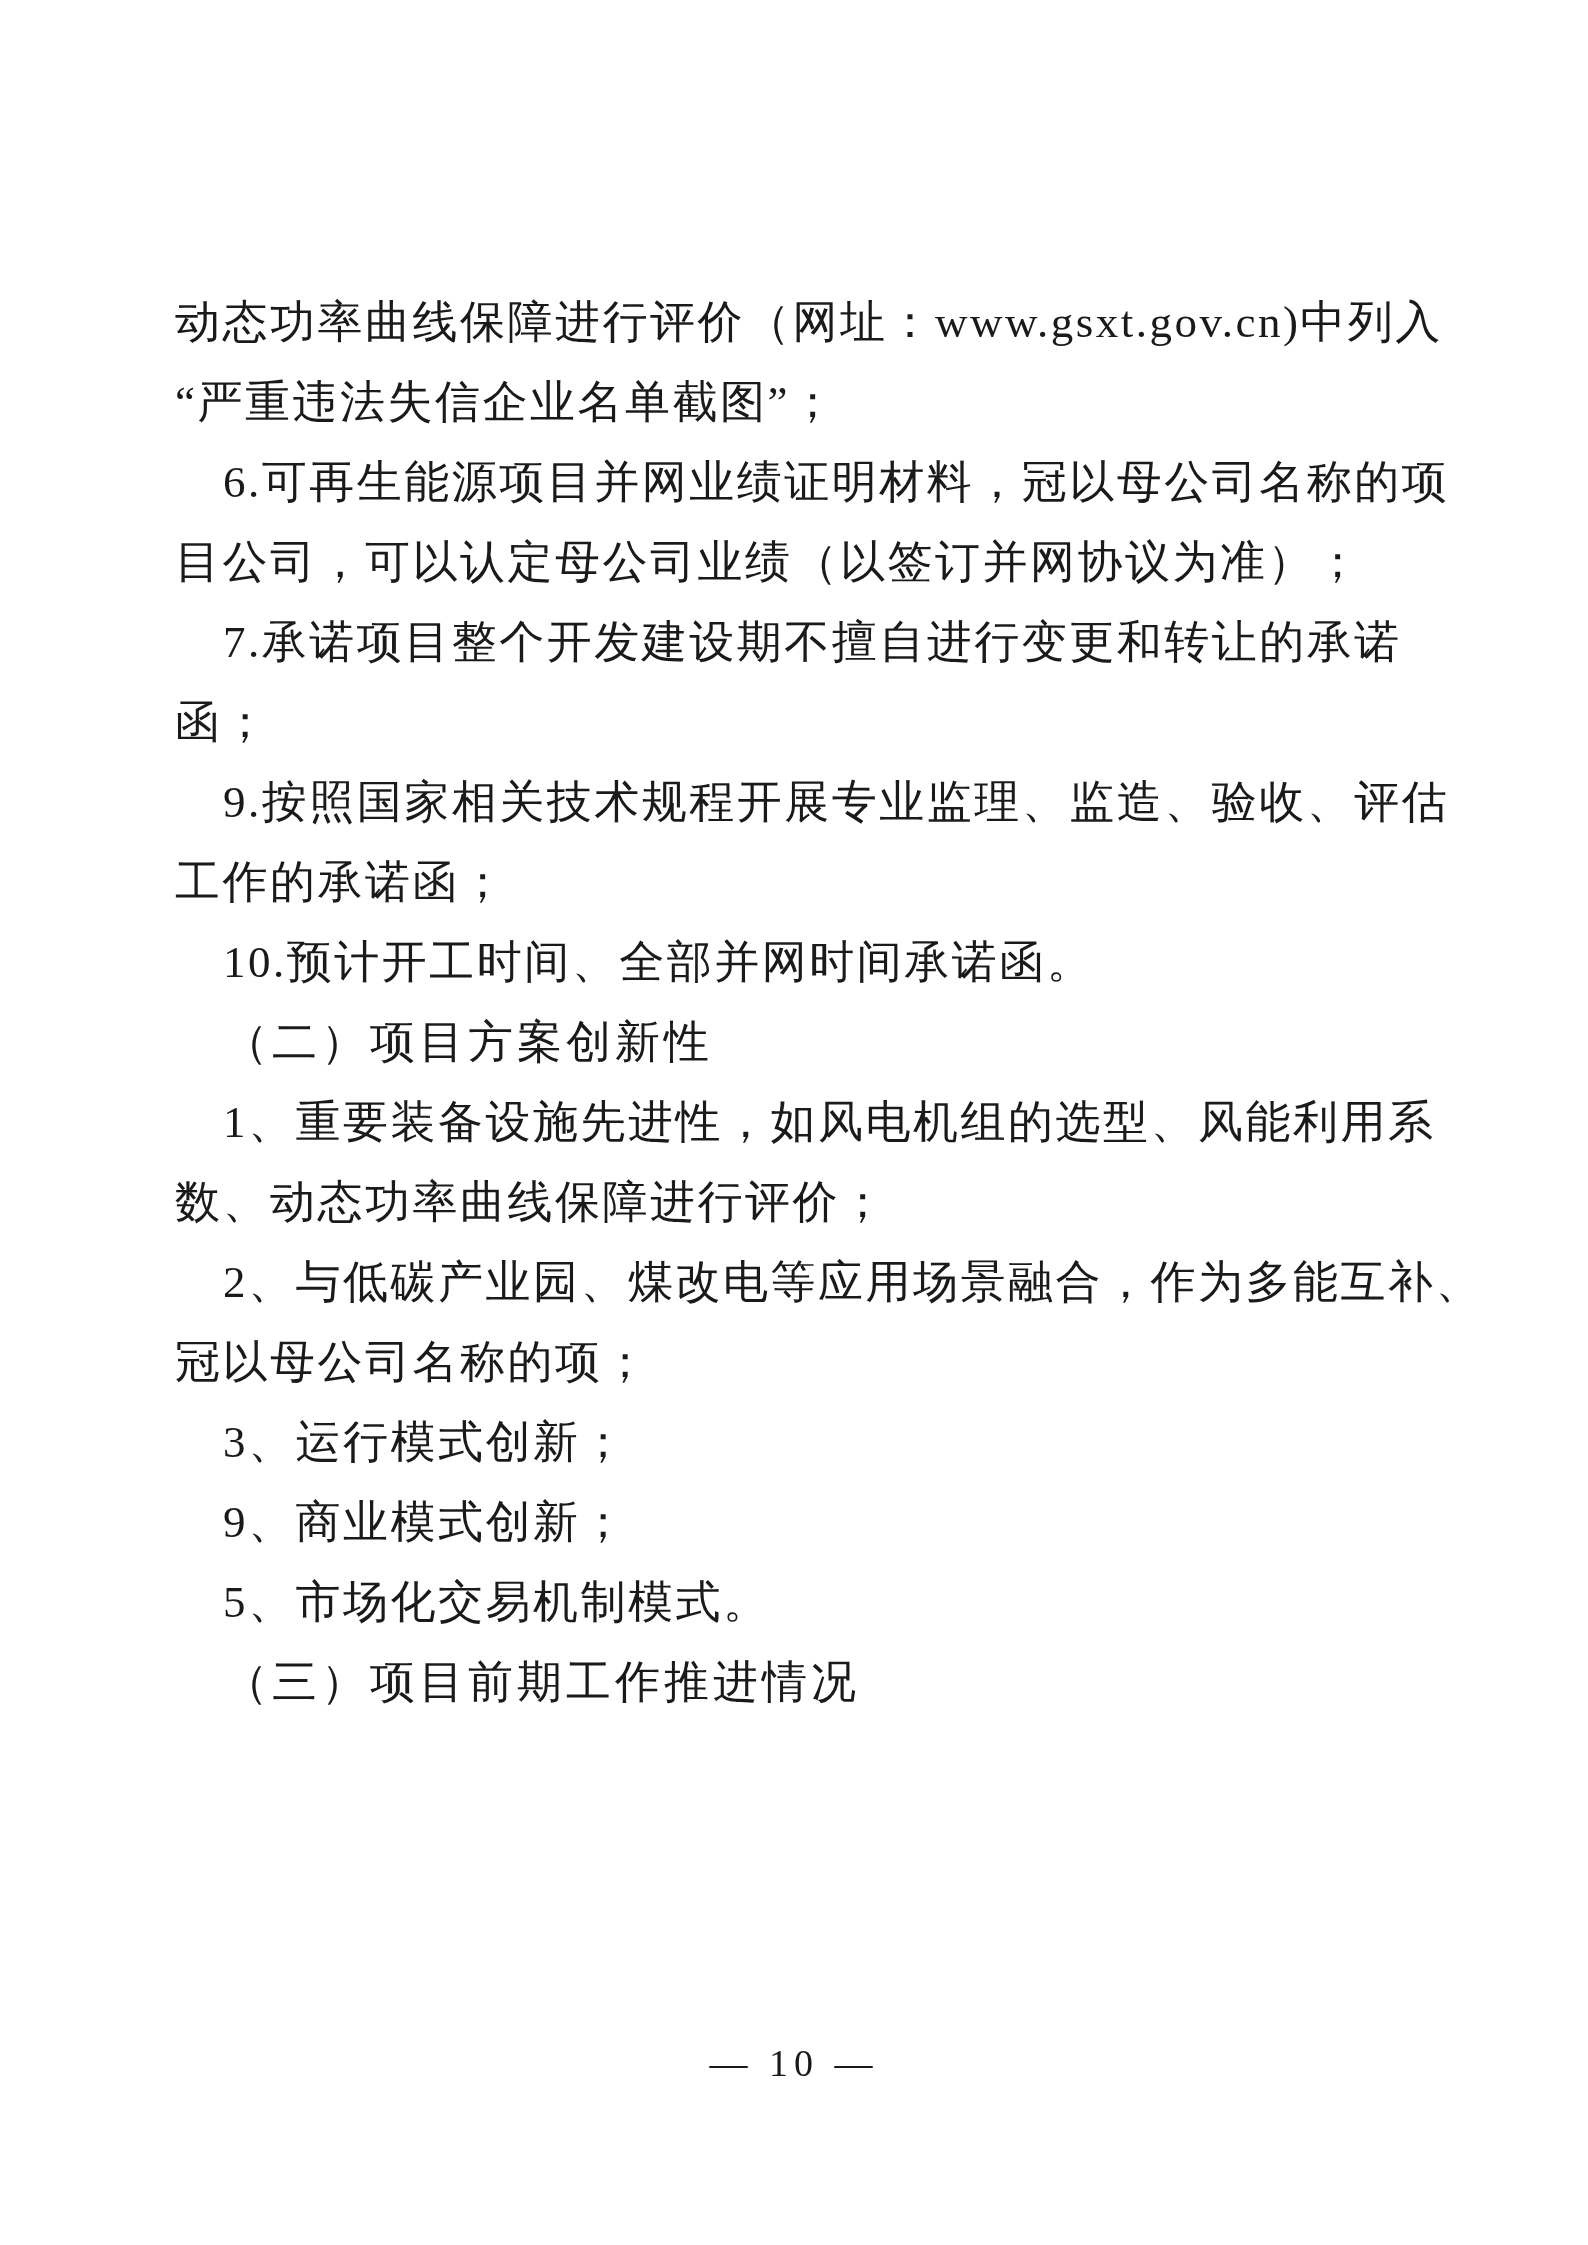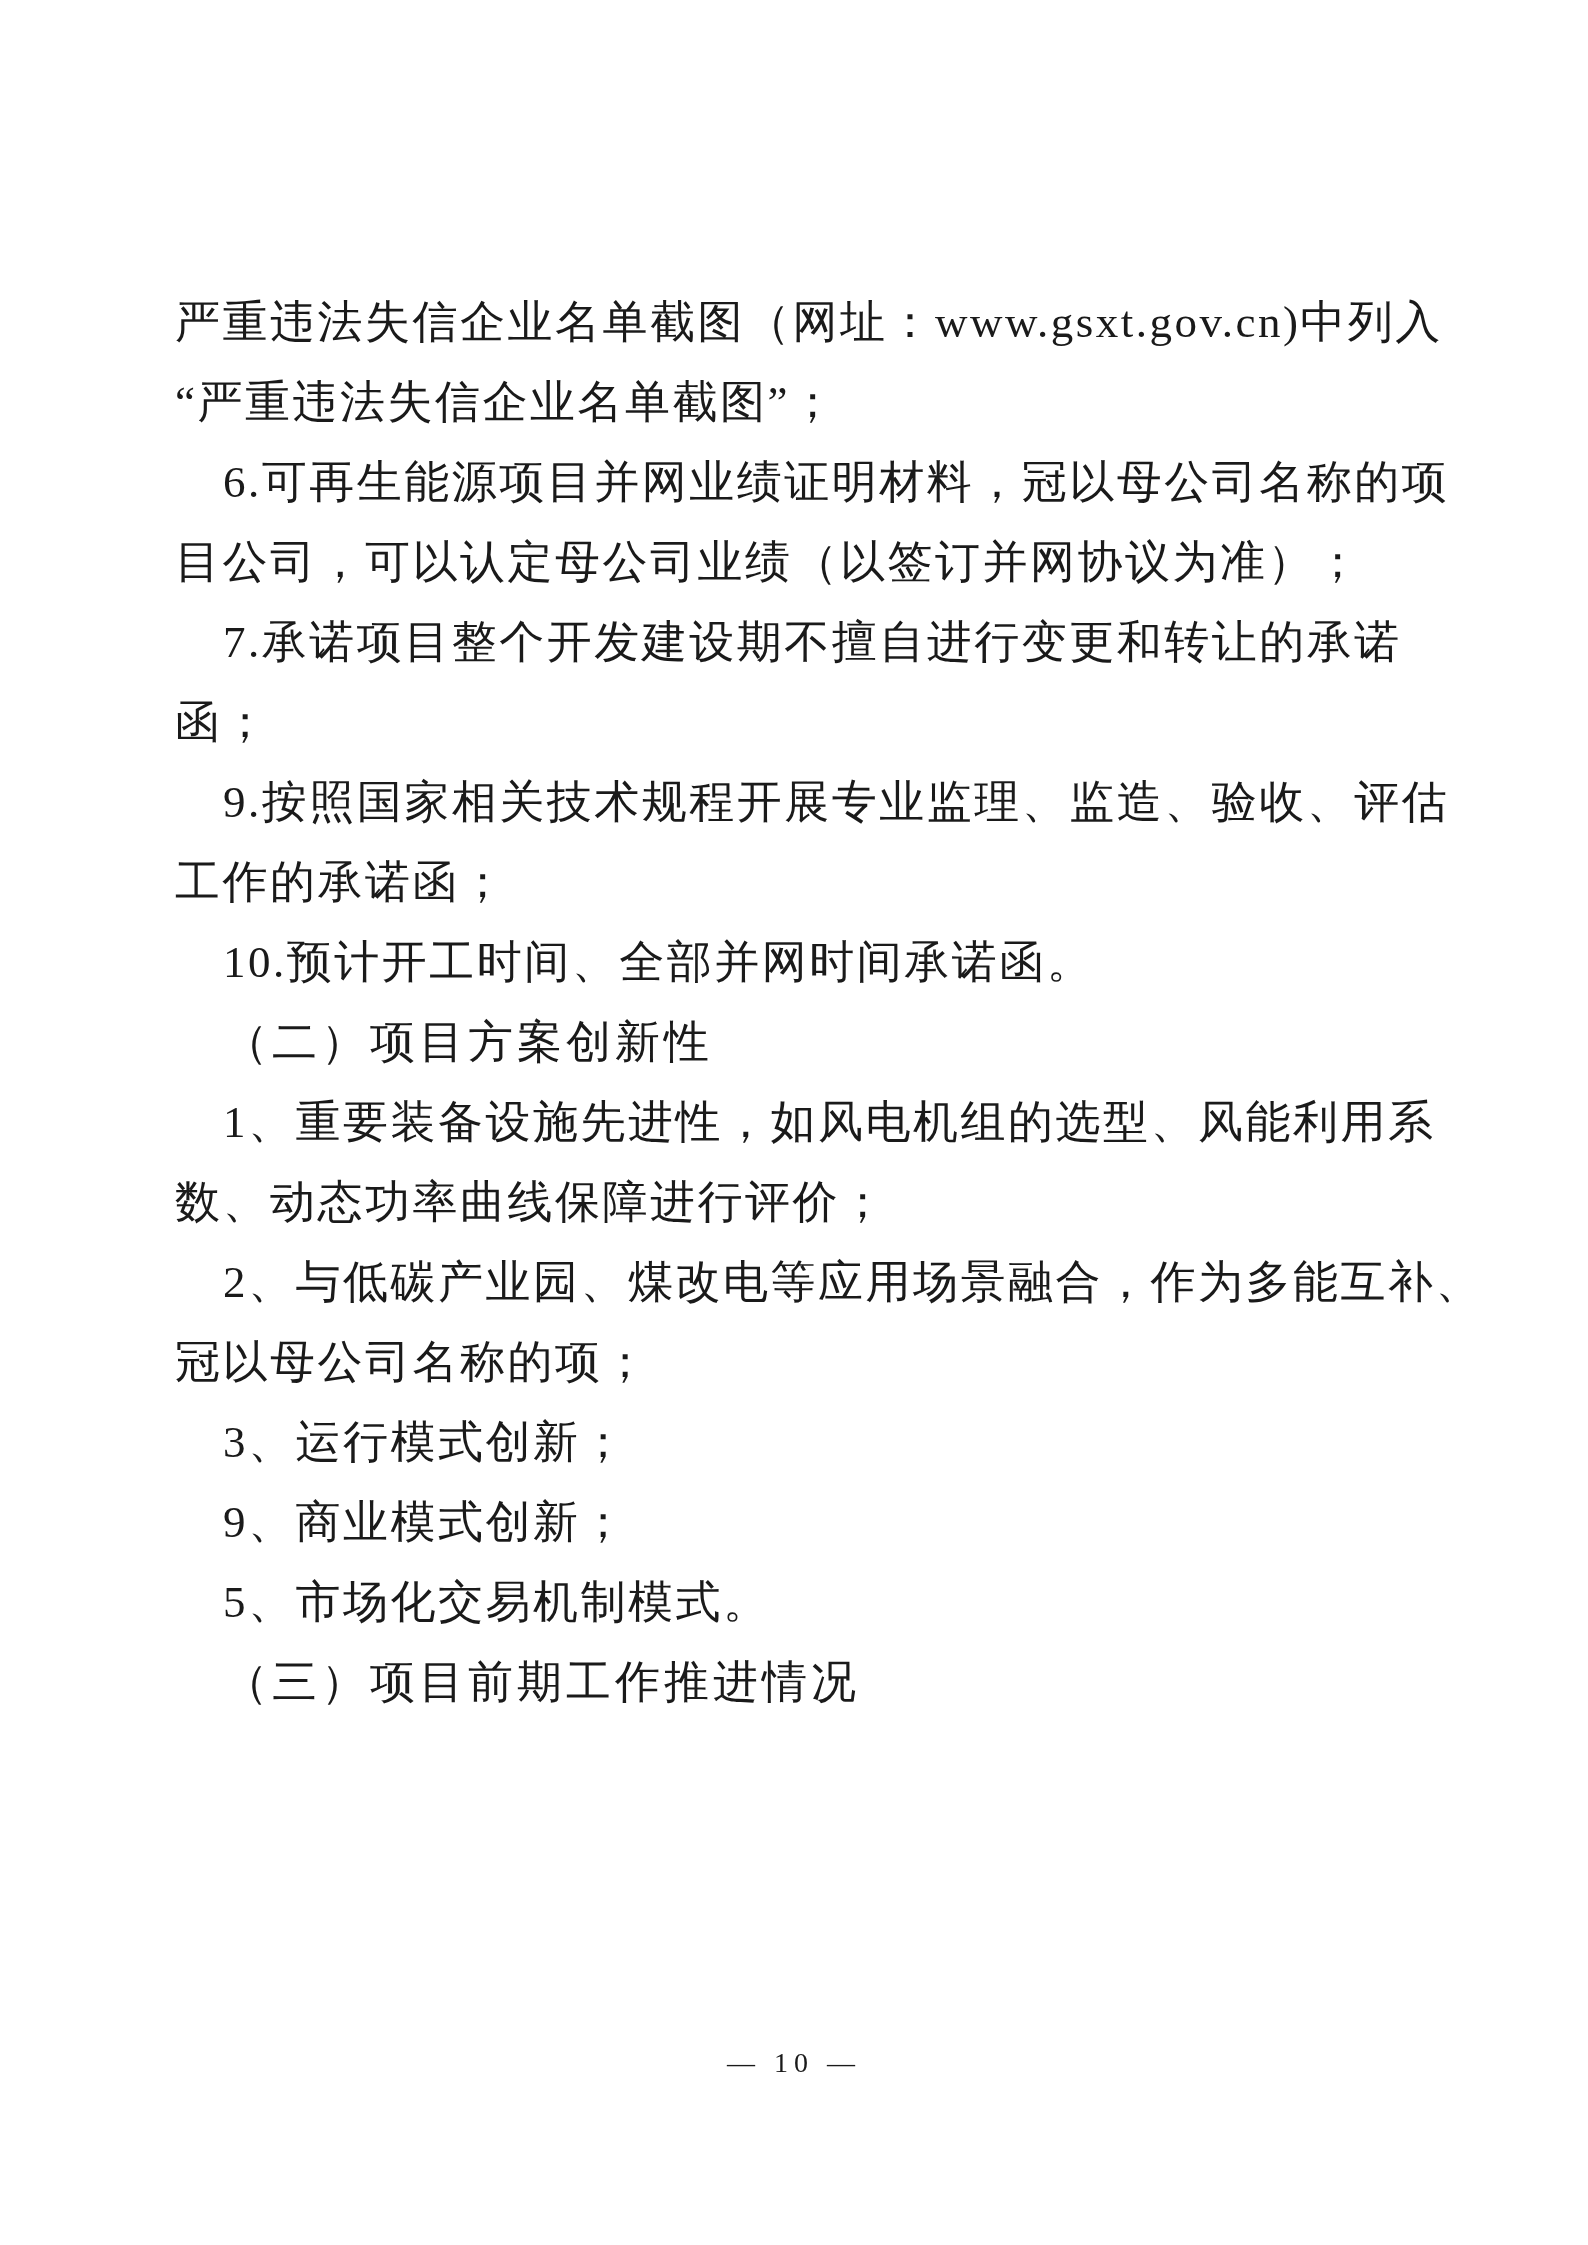--- a/index.html
+++ b/index.html
@@ -37,32 +37,32 @@
     letter-spacing: 4px;
   }
   .footer {
     position: absolute;
     left: 0;
     top: 2038px;
     width: 1588px;
     height: 50px;
     line-height: 50px;
     text-align: center;
-    font-size: 28px;
+    font-size: 38px;
     letter-spacing: 6px;
     color: #1a1a1a;
   }
 </style>
 </head>
 <body>
 
 <div class="page">
 
   <div class="text-block">
-    <div class="line">严重违法失信企业名单截图（网址：www.gsxt.gov.cn)中列入</div>
+    <div class="line">动态功率曲线保障进行评价（网址：www.gsxt.gov.cn)中列入</div>
     <div class="line">“严重违法失信企业名单截图”；</div>
     <div class="line indent">6.可再生能源项目并网业绩证明材料，冠以母公司名称的项</div>
     <div class="line">目公司，可以认定母公司业绩（以签订并网协议为准）；</div>
     <div class="line indent">7.承诺项目整个开发建设期不擅自进行变更和转让的承诺</div>
     <div class="line">函；</div>
     <div class="line indent">9.按照国家相关技术规程开展专业监理、监造、验收、评估</div>
     <div class="line">工作的承诺函；</div>
     <div class="line indent">10.预计开工时间、全部并网时间承诺函。</div>
     <div class="line indent heading">（二）项目方案创新性</div>
     <div class="line indent">1、重要装备设施先进性，如风电机组的选型、风能利用系</div>

